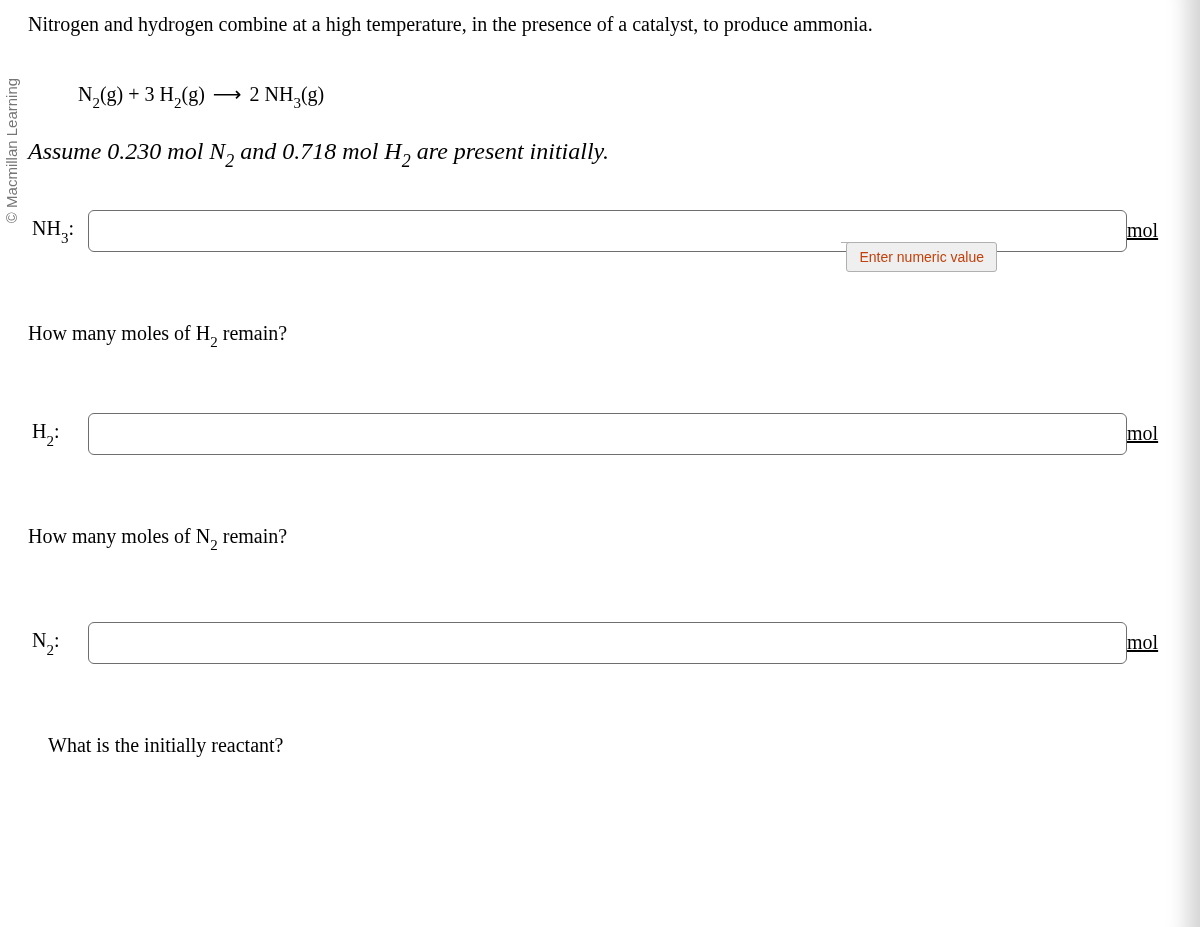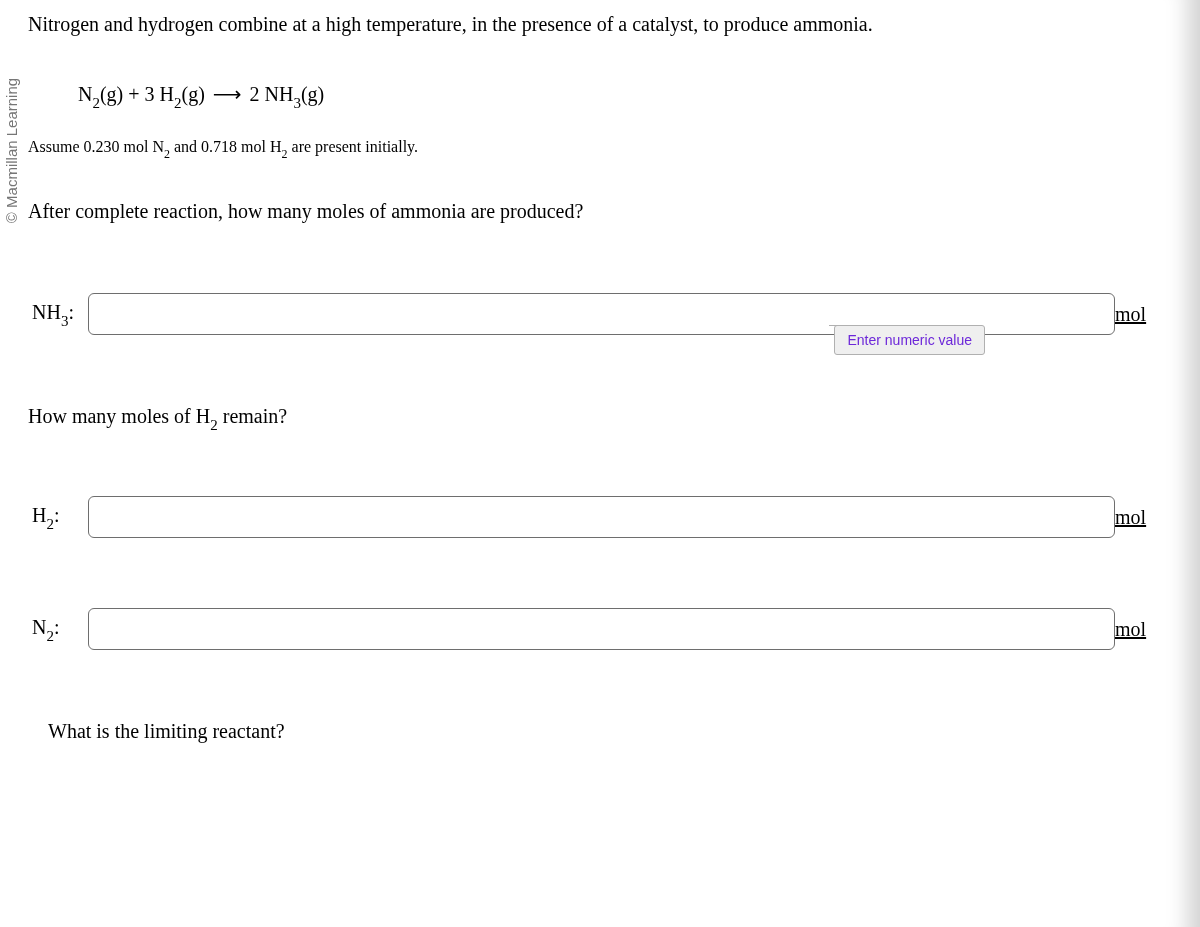--- a/index.html
+++ b/index.html
@@ -29,38 +29,39 @@
   .copyright-text {
     transform: rotate(-90deg);
     white-space: nowrap;
     font-family: Arial, Helvetica, sans-serif;
     font-size: 15px;
     color: #767676;
   }
   .content {
     position: absolute;
     left: 28px;
-    right: 12px;
+    right: 0;
     top: 0;
     padding-right: 23px;
   }
   .intro {
     margin: 10px 0 0 0;
     font-size: 20px;
     line-height: 1.4;
   }
   .equation {
     margin: 44px 0 28px 50px;
     font-size: 20px;
   }
   .sub { vertical-align: sub; font-size: 0.75em; position: relative; top: 0.15em;}
   .arrow { margin: 0 8px; }
   .assume {
     margin: 10px 0 40px 0;
-    font-size: 16px;
+    font-size: 24px;
+    font-style: italic;
   }
   .question { margin: 30px 0 70px 0; font-size: 20px; }
   .answer-row {
     display: flex;
     align-items: center;
     margin: 0 0 70px 4px;
     position: relative;
   }
   .answer-label {
     min-width: 56px;
@@ -83,21 +84,21 @@
   .tooltip {
     position: absolute;
     top: 32px;
     right: 180px;
     background: #efefef;
     border: 1px solid #b0b0b0;
     border-radius: 3px;
     padding: 6px 12px;
     font-size: 14px;
     font-family: Arial, sans-serif;
-    color: #6d28d9;
+    color: #c2410c;
     white-space: nowrap;
     z-index: 5;
   }
   .tooltip::before {
     content: "";
     position: absolute;
     top: -1px;
     left: -6px;
     width: 10px;
     height: 1px;
@@ -128,21 +129,20 @@
     <p class="intro">Nitrogen and hydrogen combine at a high temperature, in the presence of a catalyst, to produce ammonia.</p>
 
     <p class="equation">
       <span>N</span><span class="sub">2</span><span>(g)</span><span> + </span><span>3 </span><span>H</span><span class="sub">2</span><span>(g)</span><span class="arrow">⟶</span><span>2 </span><span>NH</span><span class="sub">3</span><span>(g)</span>
     </p>
 
     <p class="assume">
       <span>Assume 0.230 mol </span><span>N</span><span class="sub">2</span><span> and 0.718 mol </span><span>H</span><span class="sub">2</span><span> are present initially.</span>
     </p>
 
-    <p class="question">After complete reaction, how many moles of ammonia are produced?</p>
 
     <div class="answer-row">
       <span class="answer-label">
         <span>NH</span><span class="sub">3</span><span>:</span>
       </span>
       <input class="answer-input" type="text" style="">
       <span class="unit">mol</span>
       <div class="tooltip">Enter numeric value</div>
     </div>
 
@@ -151,27 +151,30 @@
     </p>
 
     <div class="answer-row">
       <span class="answer-label">
         <span>H</span><span class="sub">2</span><span>:</span>
       </span>
       <input class="answer-input" type="text" style="">
       <span class="unit">mol</span>
     </div>
 
+    <p class="question" style="margin-bottom:70px;">
+      <span>How many moles of </span><span>N</span><span class="sub">2</span><span> remain?</span>
+    </p>
 
     <div class="answer-row">
       <span class="answer-label">
         <span>N</span><span class="sub">2</span><span>:</span>
       </span>
       <input class="answer-input" type="text" style="">
       <span class="unit">mol</span>
     </div>
 
-    <p class="final-q">What is the limiting reactant?</p>
+    <p class="final-q">What is the initially reactant?</p>
 
   </div>
 
   <div class="right-shadow"></div>
 </div>
 
 </body></html>

